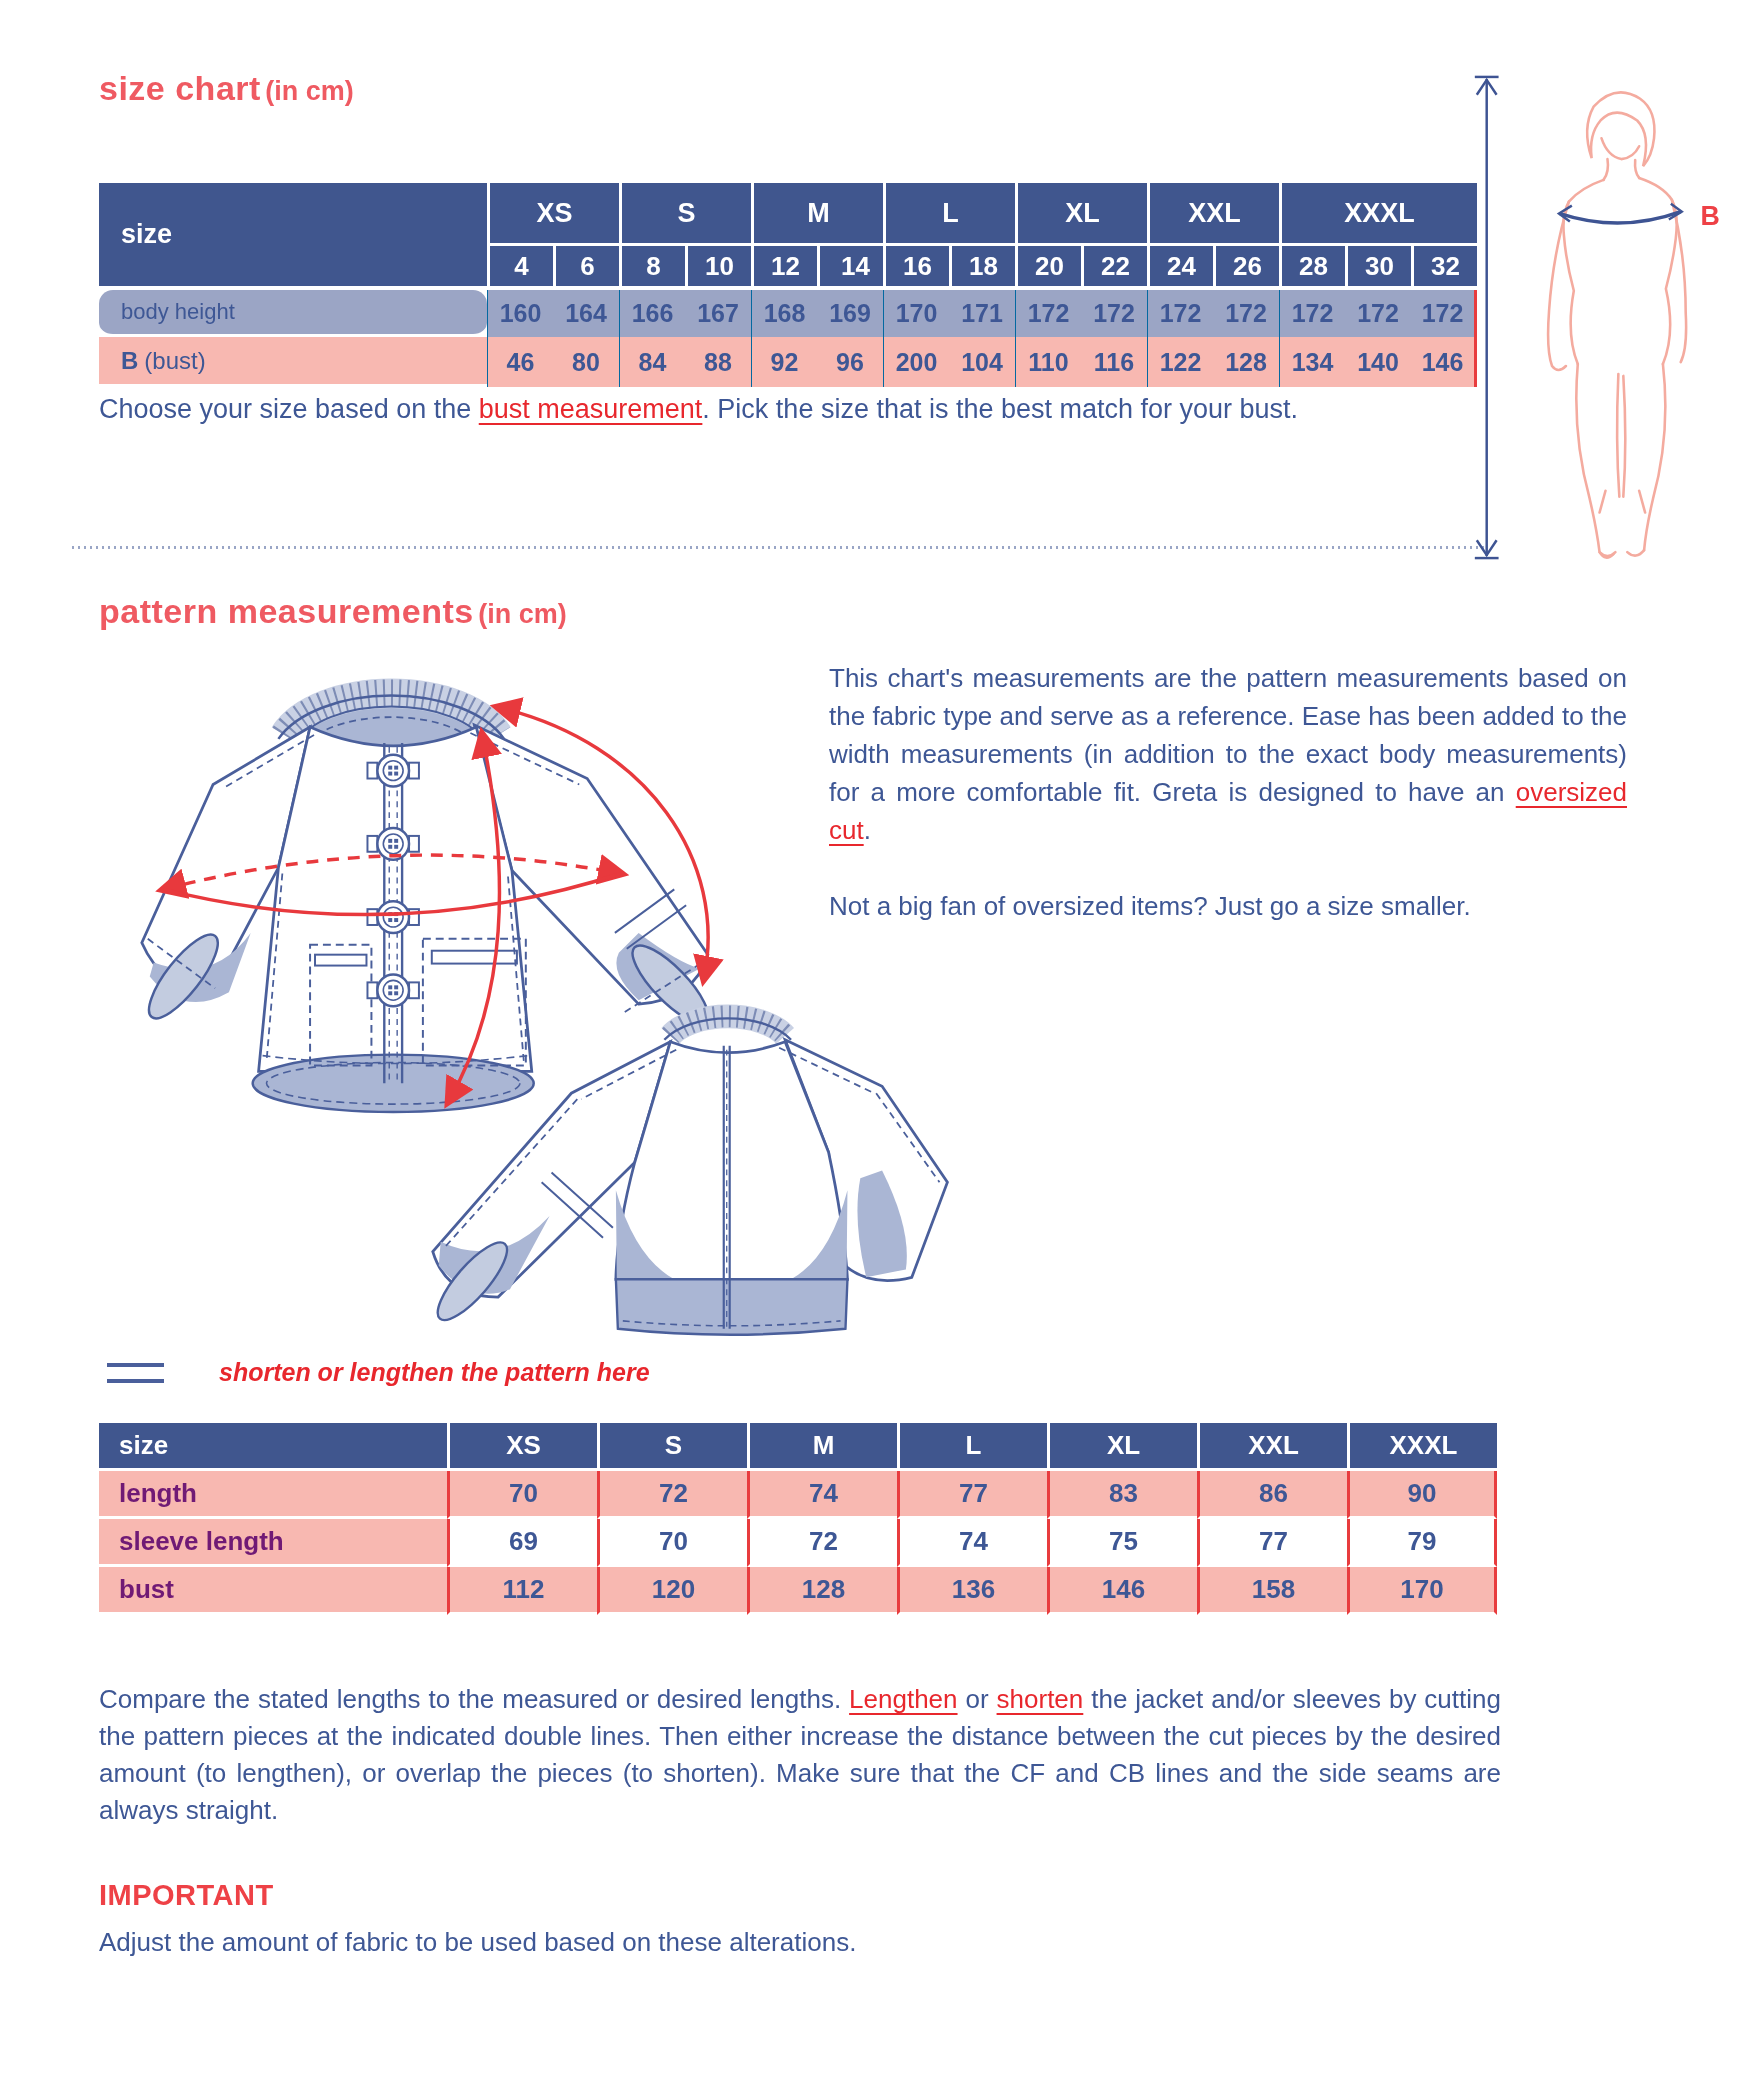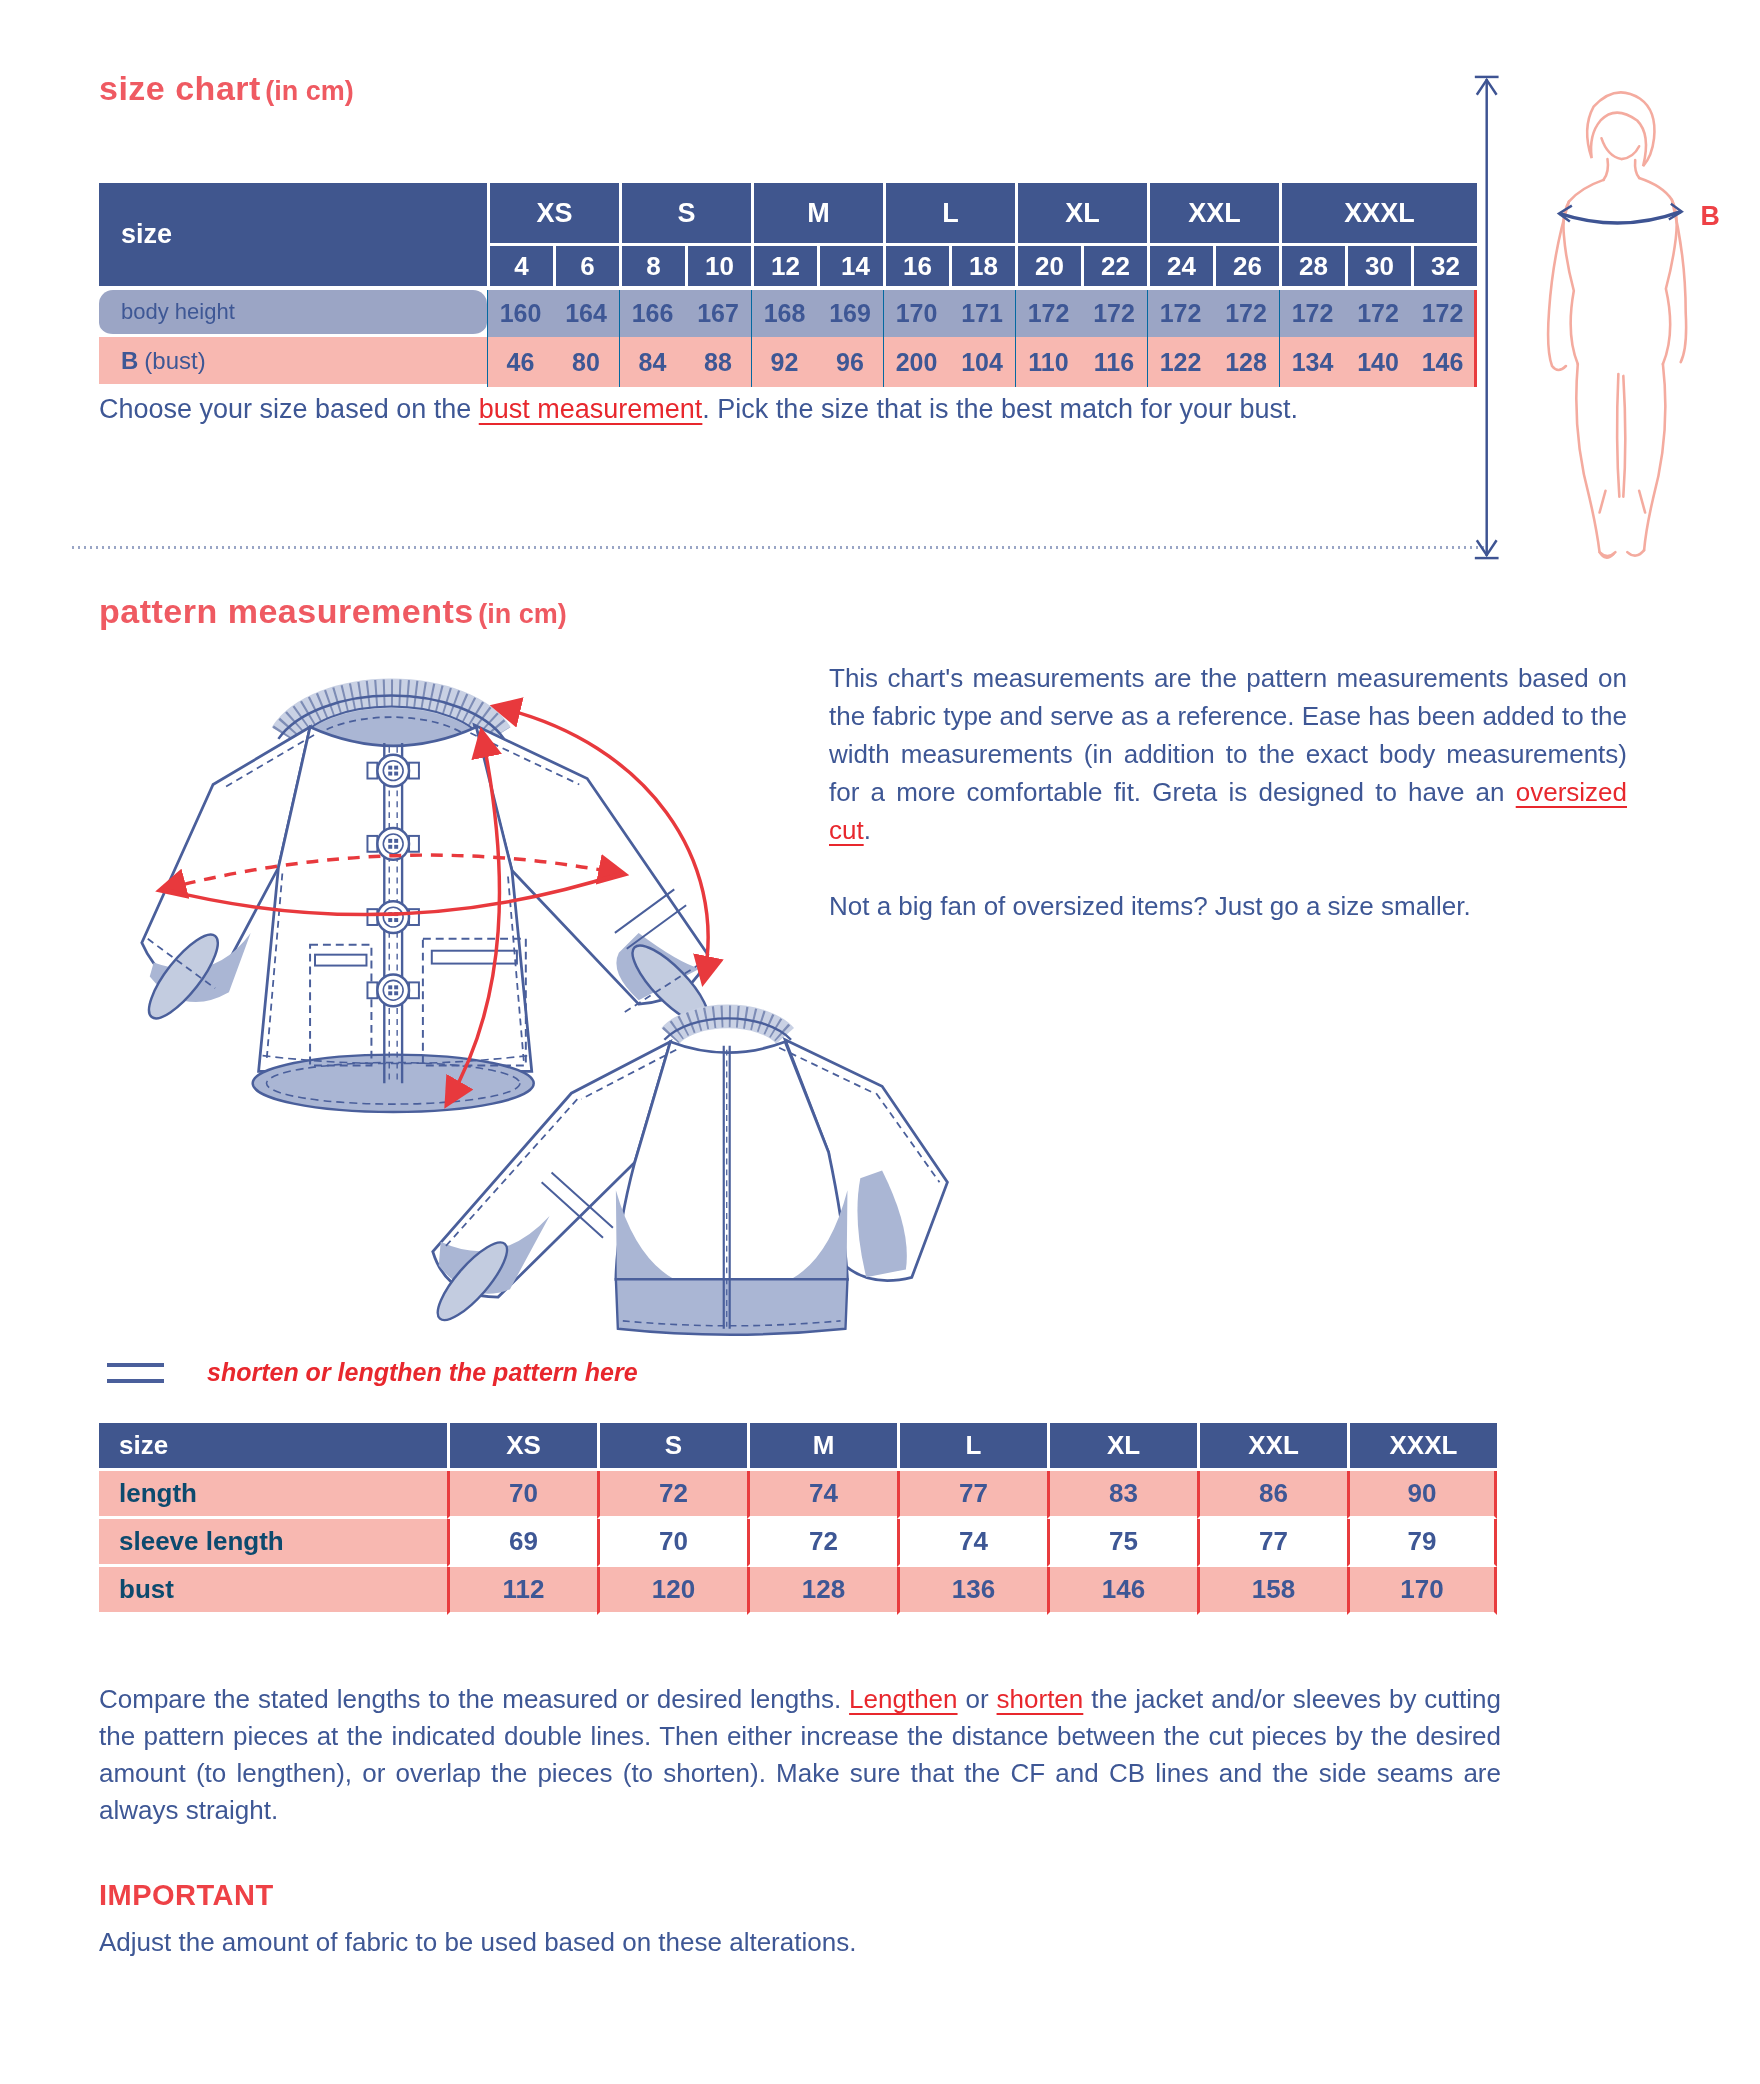--- a/index.html
+++ b/index.html
@@ -40,28 +40,28 @@
   
   .rightpara{position:absolute;left:829px;top:659px;width:798px;font-size:26px;line-height:38px;
              color:#3e5795;text-align:justify;}
   .rightpara .p2{margin-top:38px;text-align:left;}
   .comparepara{position:absolute;left:99px;top:1681px;width:1402px;font-size:26px;line-height:37px;
              color:#3e5795;text-align:justify;}
 
   
   .legend{position:absolute;left:107px;top:1358px;display:flex;align-items:center;}
   .legend .sym{width:57px;height:20px;border-top:4px solid #4a5f9b;border-bottom:4px solid #4a5f9b;box-sizing:border-box;}
-  .legend .txt{margin-left:43px;font-size:25px;font-style:italic;font-weight:bold;color:#e8272d;}
+  .legend .txt{margin-left:55px;font-size:25px;font-style:italic;font-weight:bold;color:#e8272d;}
 
   
   .ptable{position:absolute;left:99px;top:1423px;width:1398px;display:grid;
           grid-template-columns:348px repeat(7,1fr);grid-template-rows:repeat(4,48px);}
   .ph{background:#40568e;color:#fff;font-weight:bold;font-size:26px;border-left:3px solid #fff;border-bottom:3px solid #fff;}
   .ph.first{justify-content:flex-start;padding-left:20px;border-left:none;}
-  .plabel{background:#f8b8b1;color:#0c4a6e;font-weight:bold;font-size:26px;justify-content:flex-start;
+  .plabel{background:#f8b8b1;color:#701a75;font-weight:bold;font-size:26px;justify-content:flex-start;
           padding-left:20px;border-bottom:3px solid #fff;}
   .pval{font-weight:bold;color:#3e5795;font-size:26px;border-left:3px solid #e83c3e;border-bottom:3px solid #fff;}
   .pval.rend{border-right:3px solid #e83c3e;}
   .pval.white{background:#fff;}
   .pval.pink{background:#f8b8b1;}
 
   .important{position:absolute;left:99px;top:1879px;color:#ee4146;font-size:29px;font-weight:bold;letter-spacing:0.5px;}
   .adjust{position:absolute;left:99px;top:1927px;font-size:26px;color:#3e5795;}
 
   .figsvg{position:absolute;left:1457px;top:65px;}

